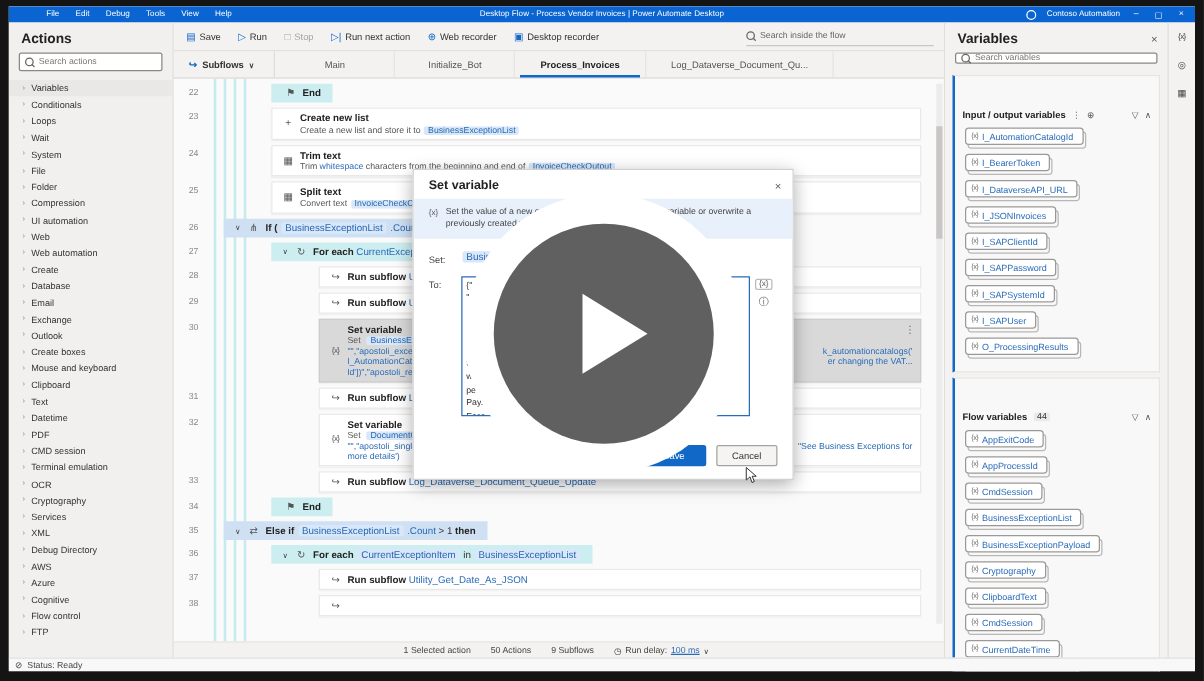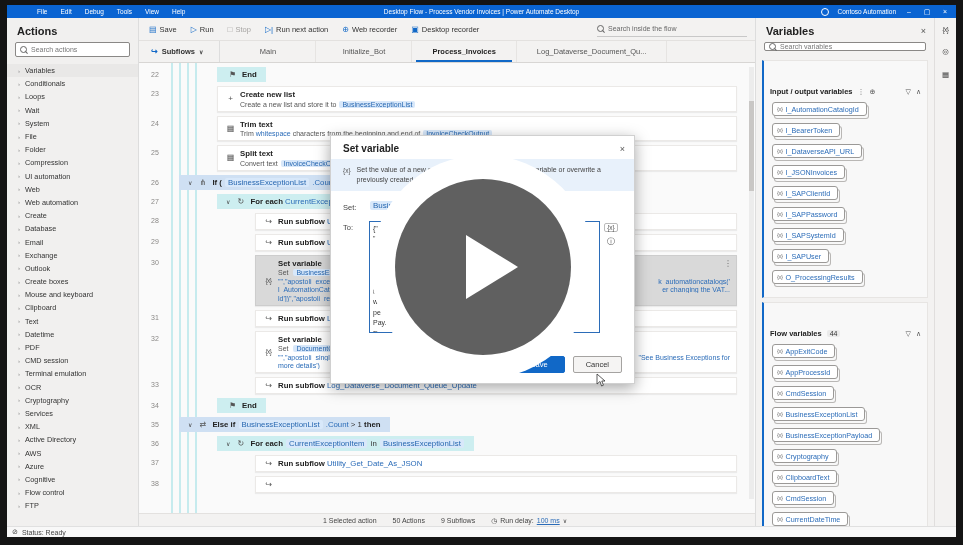--- a/index.html
+++ b/index.html
@@ -254,21 +254,21 @@
           <div class="action-item">
             <span class="chev">›</span>
             <span>Services</span>
           </div>
           <div class="action-item">
             <span class="chev">›</span>
             <span>XML</span>
           </div>
           <div class="action-item">
             <span class="chev">›</span>
-            <span>Active Directory</span>
+            <span>Debug Directory</span>
           </div>
           <div class="action-item">
             <span class="chev">›</span>
             <span>AWS</span>
           </div>
           <div class="action-item">
             <span class="chev">›</span>
             <span>Azure</span>
           </div>
           <div class="action-item">

